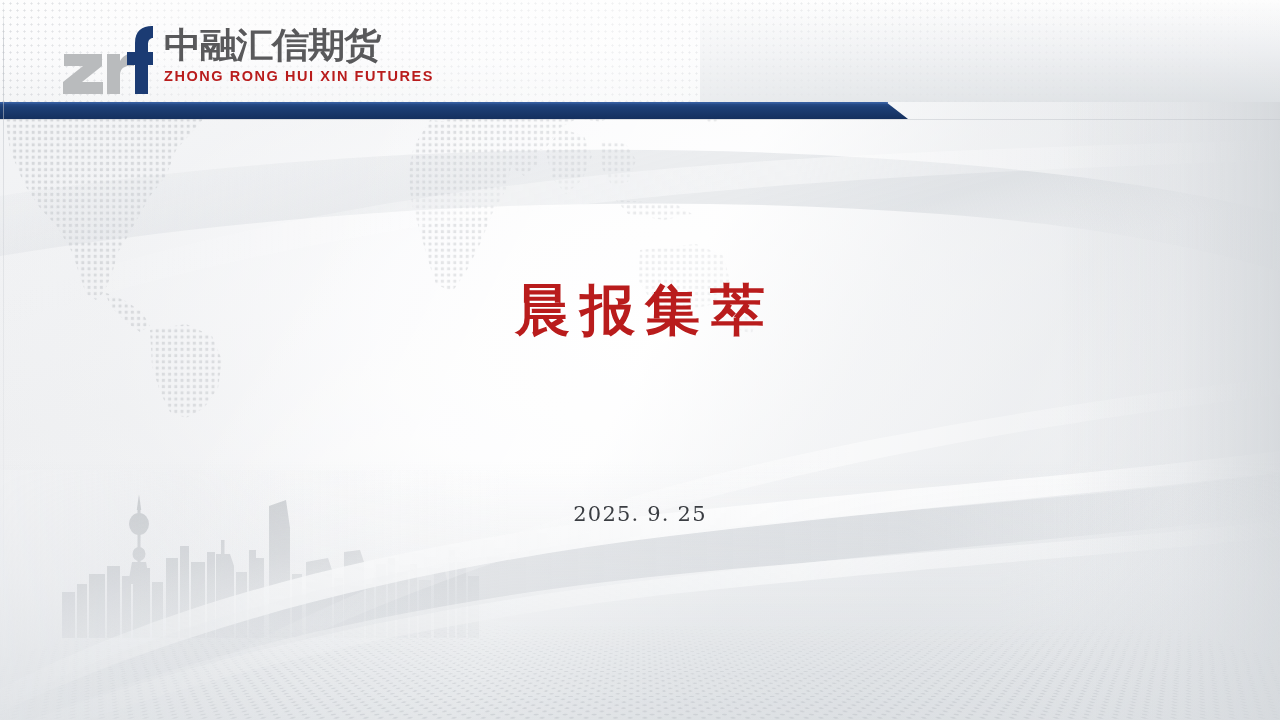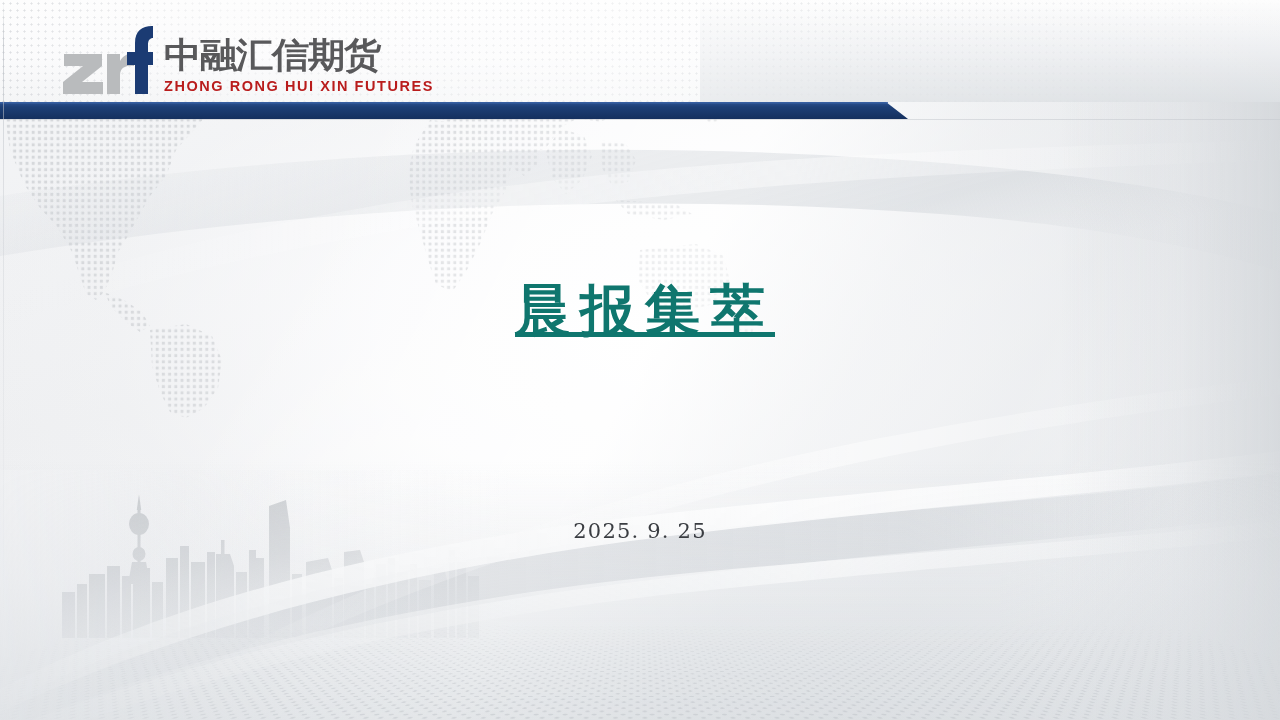--- a/index.html
+++ b/index.html
@@ -257,21 +257,21 @@
     align-items: flex-end;
     gap: 10px;
   }
   .logo-mark {
     display: block;
   }
   .logo-text {
     display: flex;
     flex-direction: column;
     align-items: flex-start;
-    margin-bottom: 1px;
+    margin-bottom: 11px;
   }
   .logo-cn {
     display: block;
   }
   .logo-en {
     font-family: "Liberation Sans", sans-serif;
     font-weight: 700;
     font-size: 14.5px;
     letter-spacing: 1.55px;
     color: #b91c1c;
@@ -285,31 +285,30 @@
     position: absolute;
     left: 0; right: 0;
     top: 278px;
     text-align: center;
   }
   .title {
     font-family: "DejaVu Serif", "Liberation Serif", serif;
     font-size: 55px;
     font-weight: 700;
     letter-spacing: 10px;
-    color: #0f766e;
+    color: #b91c1c;
     text-indent: 10px;
     line-height: 1.15;
     text-shadow: 0 1px 1px rgba(255,255,255,0.75);
-    text-decoration: underline;
   }
 
   .date-block {
     position: absolute;
     left: 0; right: 0;
-    top: 519px;
+    top: 502px;
     text-align: center;
   }
   .date {
     font-family: "DejaVu Serif", "Liberation Serif", serif;
     font-size: 21px;
     font-weight: 400;
     letter-spacing: 1.2px;
     color: #3a3d42;
     line-height: 1.2;
   }

